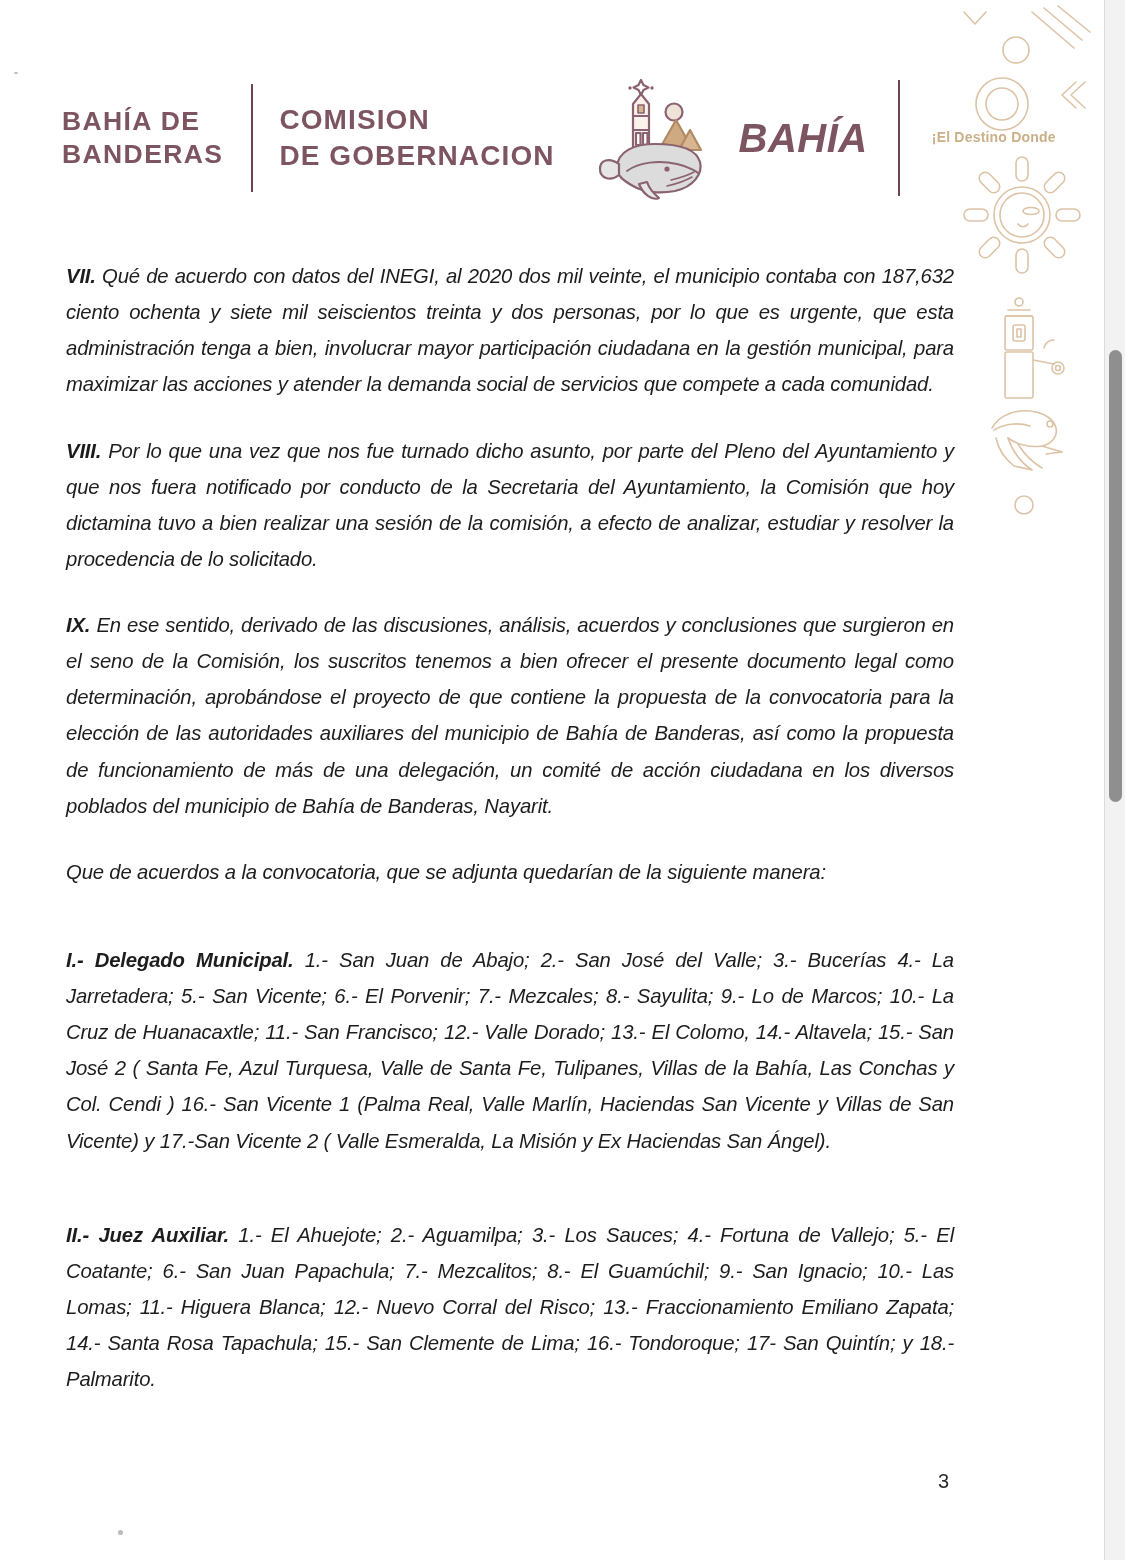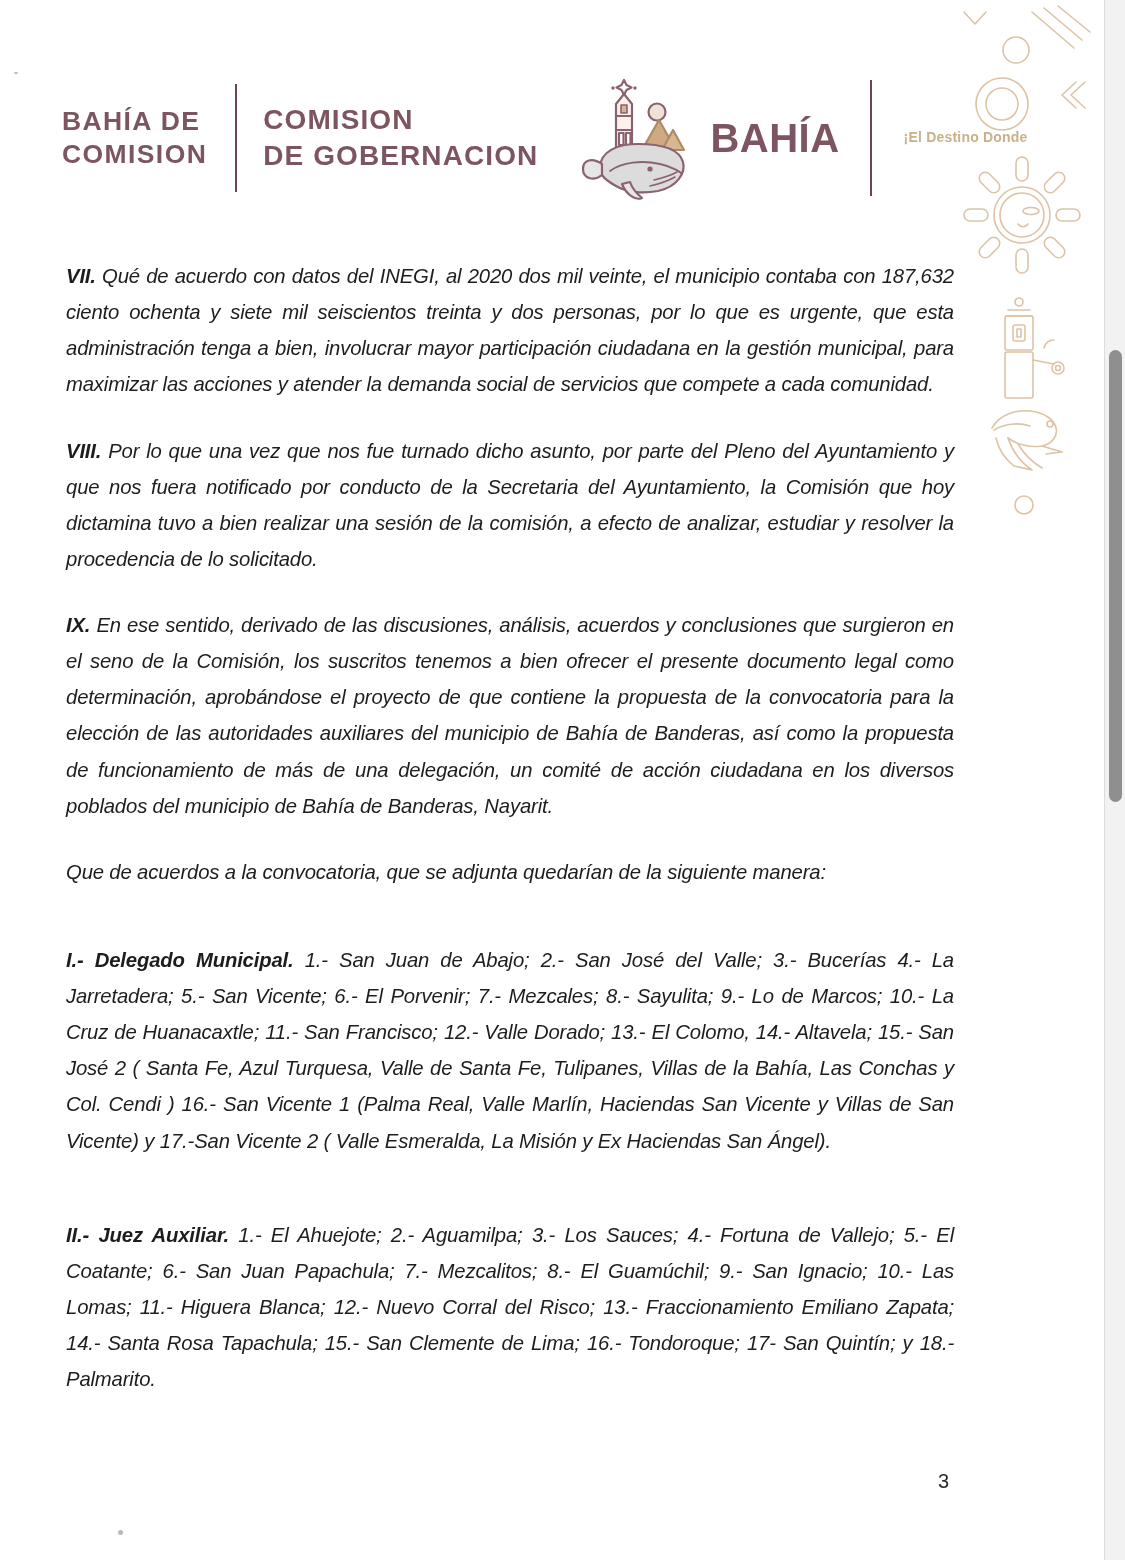--- a/index.html
+++ b/index.html
@@ -68,21 +68,22 @@
     position: relative;
     flex: 0 0 auto;
   }
   .emblem svg { display: block; width: 100%; height: 100%; }
 
   .bahia-word {
     color: #7d5560;
     font-weight: bold;
     font-size: 40px;
     letter-spacing: 0.5px;
-    margin-left: 12px;
+    margin-left: 24px;
+    font-style: italic;
   }
 
   .slogan { margin-left: 2px; }
   .slogan .line1 {
     color: #c9b089;
     font-weight: bold;
     font-size: 14px;
     letter-spacing: 0.2px;
     line-height: 1.2;
     margin-bottom: 2px;
@@ -159,21 +160,21 @@
 </style>
 </head>
 <body>
 
 <div id="page">
 
   <div id="header">
     <div class="hdr-row">
 
       <div class="muni-name">BAHÍA DE
-COMISION</div>
+BANDERAS</div>
 
       <div class="vdiv"></div>
 
       <div class="commission-name">COMISION
 DE GOBERNACION</div>
 
       <div class="emblem">
         <svg viewBox="0 0 118 132" xmlns="http://www.w3.org/2000/svg">
           <g fill="none" stroke="#8a6270" stroke-width="2.2" stroke-linejoin="round" stroke-linecap="round">
 

